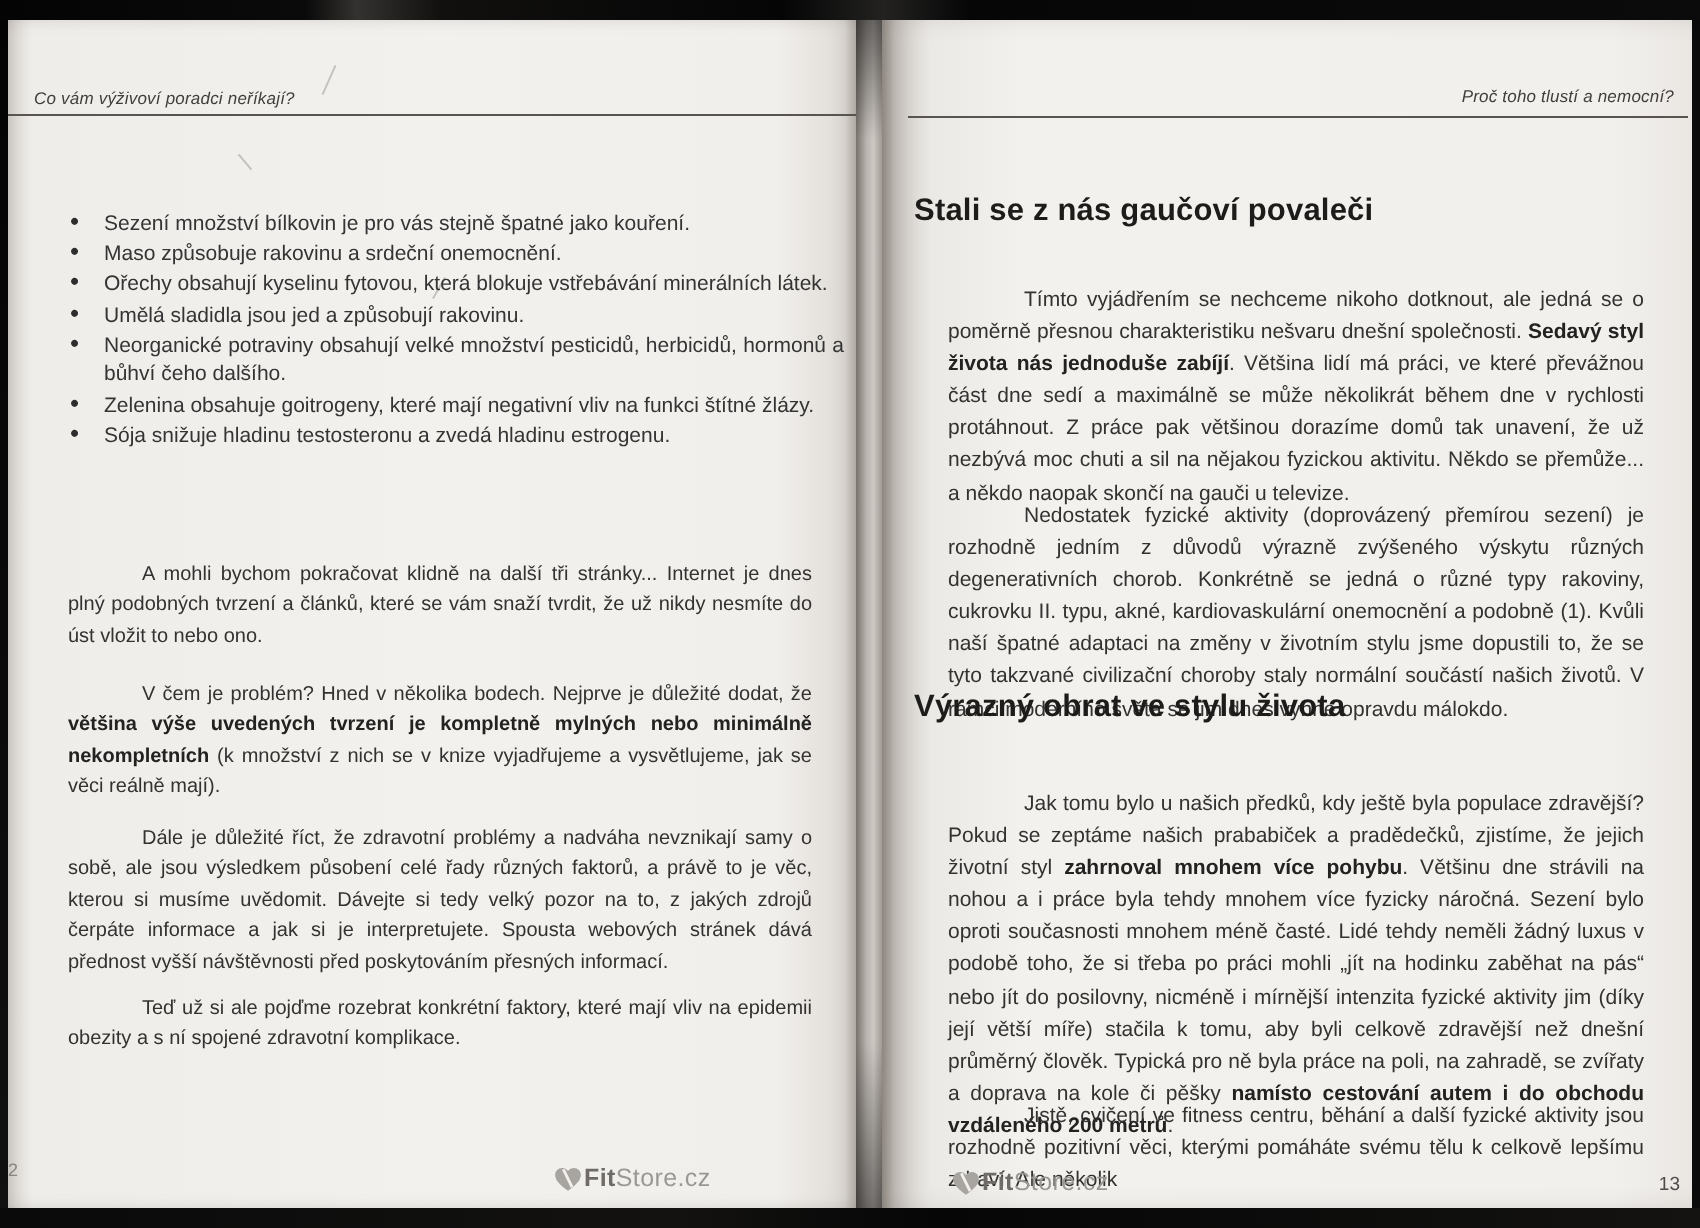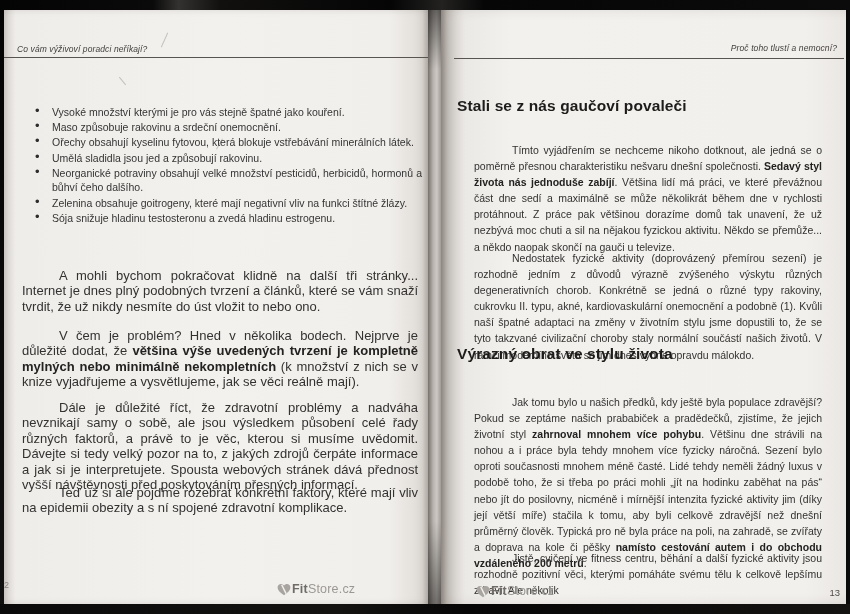--- a/index.html
+++ b/index.html
@@ -35,21 +35,21 @@
   .page-left .running-head{left:13px;top:34px;}
   .page-right .running-head{right:9px;top:33px;}
   .head-rule{position:absolute;height:0;border-top:1.5px solid #585450;}
   .page-left .head-rule{left:0;right:3px;top:47px;}
   .page-right .head-rule{left:13px;right:2px;top:48px;}
 
   
   .bullet-list{position:absolute;top:95px;left:29px;right:9px;margin:0;padding:0;list-style:none;}
   .bullet-list li{position:relative;padding-left:19px;font-size:10.5px;line-height:14.6px;color:#343434;text-align:justify;margin-bottom:.6px;}
   .bullet-list li::before{content:"•";position:absolute;left:2px;top:-1px;font-size:13px;color:#2d2d2d;}
-  .para{position:absolute;left:14px;right:9px;margin:4px;text-align:justify;text-indent:37px;font-size:13px;line-height:15.4px;color:#333231;}
+  .para{position:absolute;left:14px;right:9px;margin:16px;text-align:justify;text-indent:37px;font-size:10px;line-height:15.4px;color:#333231;}
   .para .b{font-weight:700;color:#232221;}
   #lp1{top:254px;} #lp2{top:314px;} #lp3{top:386px;} #lp4{top:471px;}
 
   
   .section-heading{position:absolute;left:16px;right:8px;margin:0;font-size:15.5px;font-weight:700;color:#1d1c1b;letter-spacing:.1px;}
   #rh1{top:87px;} #rh2{top:335px;}
   .para-r{position:absolute;left:17px;right:8px;margin:16px;text-align:justify;text-indent:38px;font-size:10.5px;line-height:16.1px;color:#333231;}
   .para-r .b{font-weight:700;color:#232221;}
   #rp1{top:116px;} #rp2{top:224px;} #rp3{top:368px;} #rp4{top:524px;}
 
@@ -79,21 +79,21 @@
 
   <div class="page page-left">
     <div class="artifact a1"></div>
     <div class="artifact a2"></div>
     <div class="artifact a3"></div>
 
     <div class="running-head">Co vám výživoví poradci neříkají?</div>
     <div class="head-rule"></div>
 
     <ul class="bullet-list">
-      <li>Vysoké množství kterými je pro vás stejně špatné jako kouření.</li>
+      <li>Sezení množství bílkovin je pro vás stejně špatné jako kouření.</li>
       <li>Maso způsobuje rakovinu a srdeční onemocnění.</li>
       <li>Ořechy obsahují kyselinu fytovou, která blokuje vstřebávání minerálních látek.</li>
       <li>Umělá sladidla jsou jed a způsobují rakovinu.</li>
       <li>Neorganické potraviny obsahují velké množství pesticidů, herbicidů, hormonů a bůhví čeho dalšího.</li>
       <li>Zelenina obsahuje goitrogeny, které mají negativní vliv na funkci štítné žlázy.</li>
       <li>Sója snižuje hladinu testosteronu a zvedá hladinu estrogenu.</li>
     </ul>
 
     <p id="lp1" class="para"><span>A mohli bychom pokračovat klidně na další tři stránky... Internet je dnes plný podobných tvrzení a článků, které se vám snaží tvrdit, že už nikdy nesmíte do úst vložit to nebo ono.</span></p>
     <p id="lp2" class="para"><span>V čem je problém? Hned v několika bodech. Nejprve je důležité dodat, že </span><span class="b">většina výše uvedených tvrzení je kompletně mylných nebo minimálně nekompletních</span><span> (k množství z nich se v knize vyjadřujeme a vysvětlujeme, jak se věci reálně mají).</span></p>

